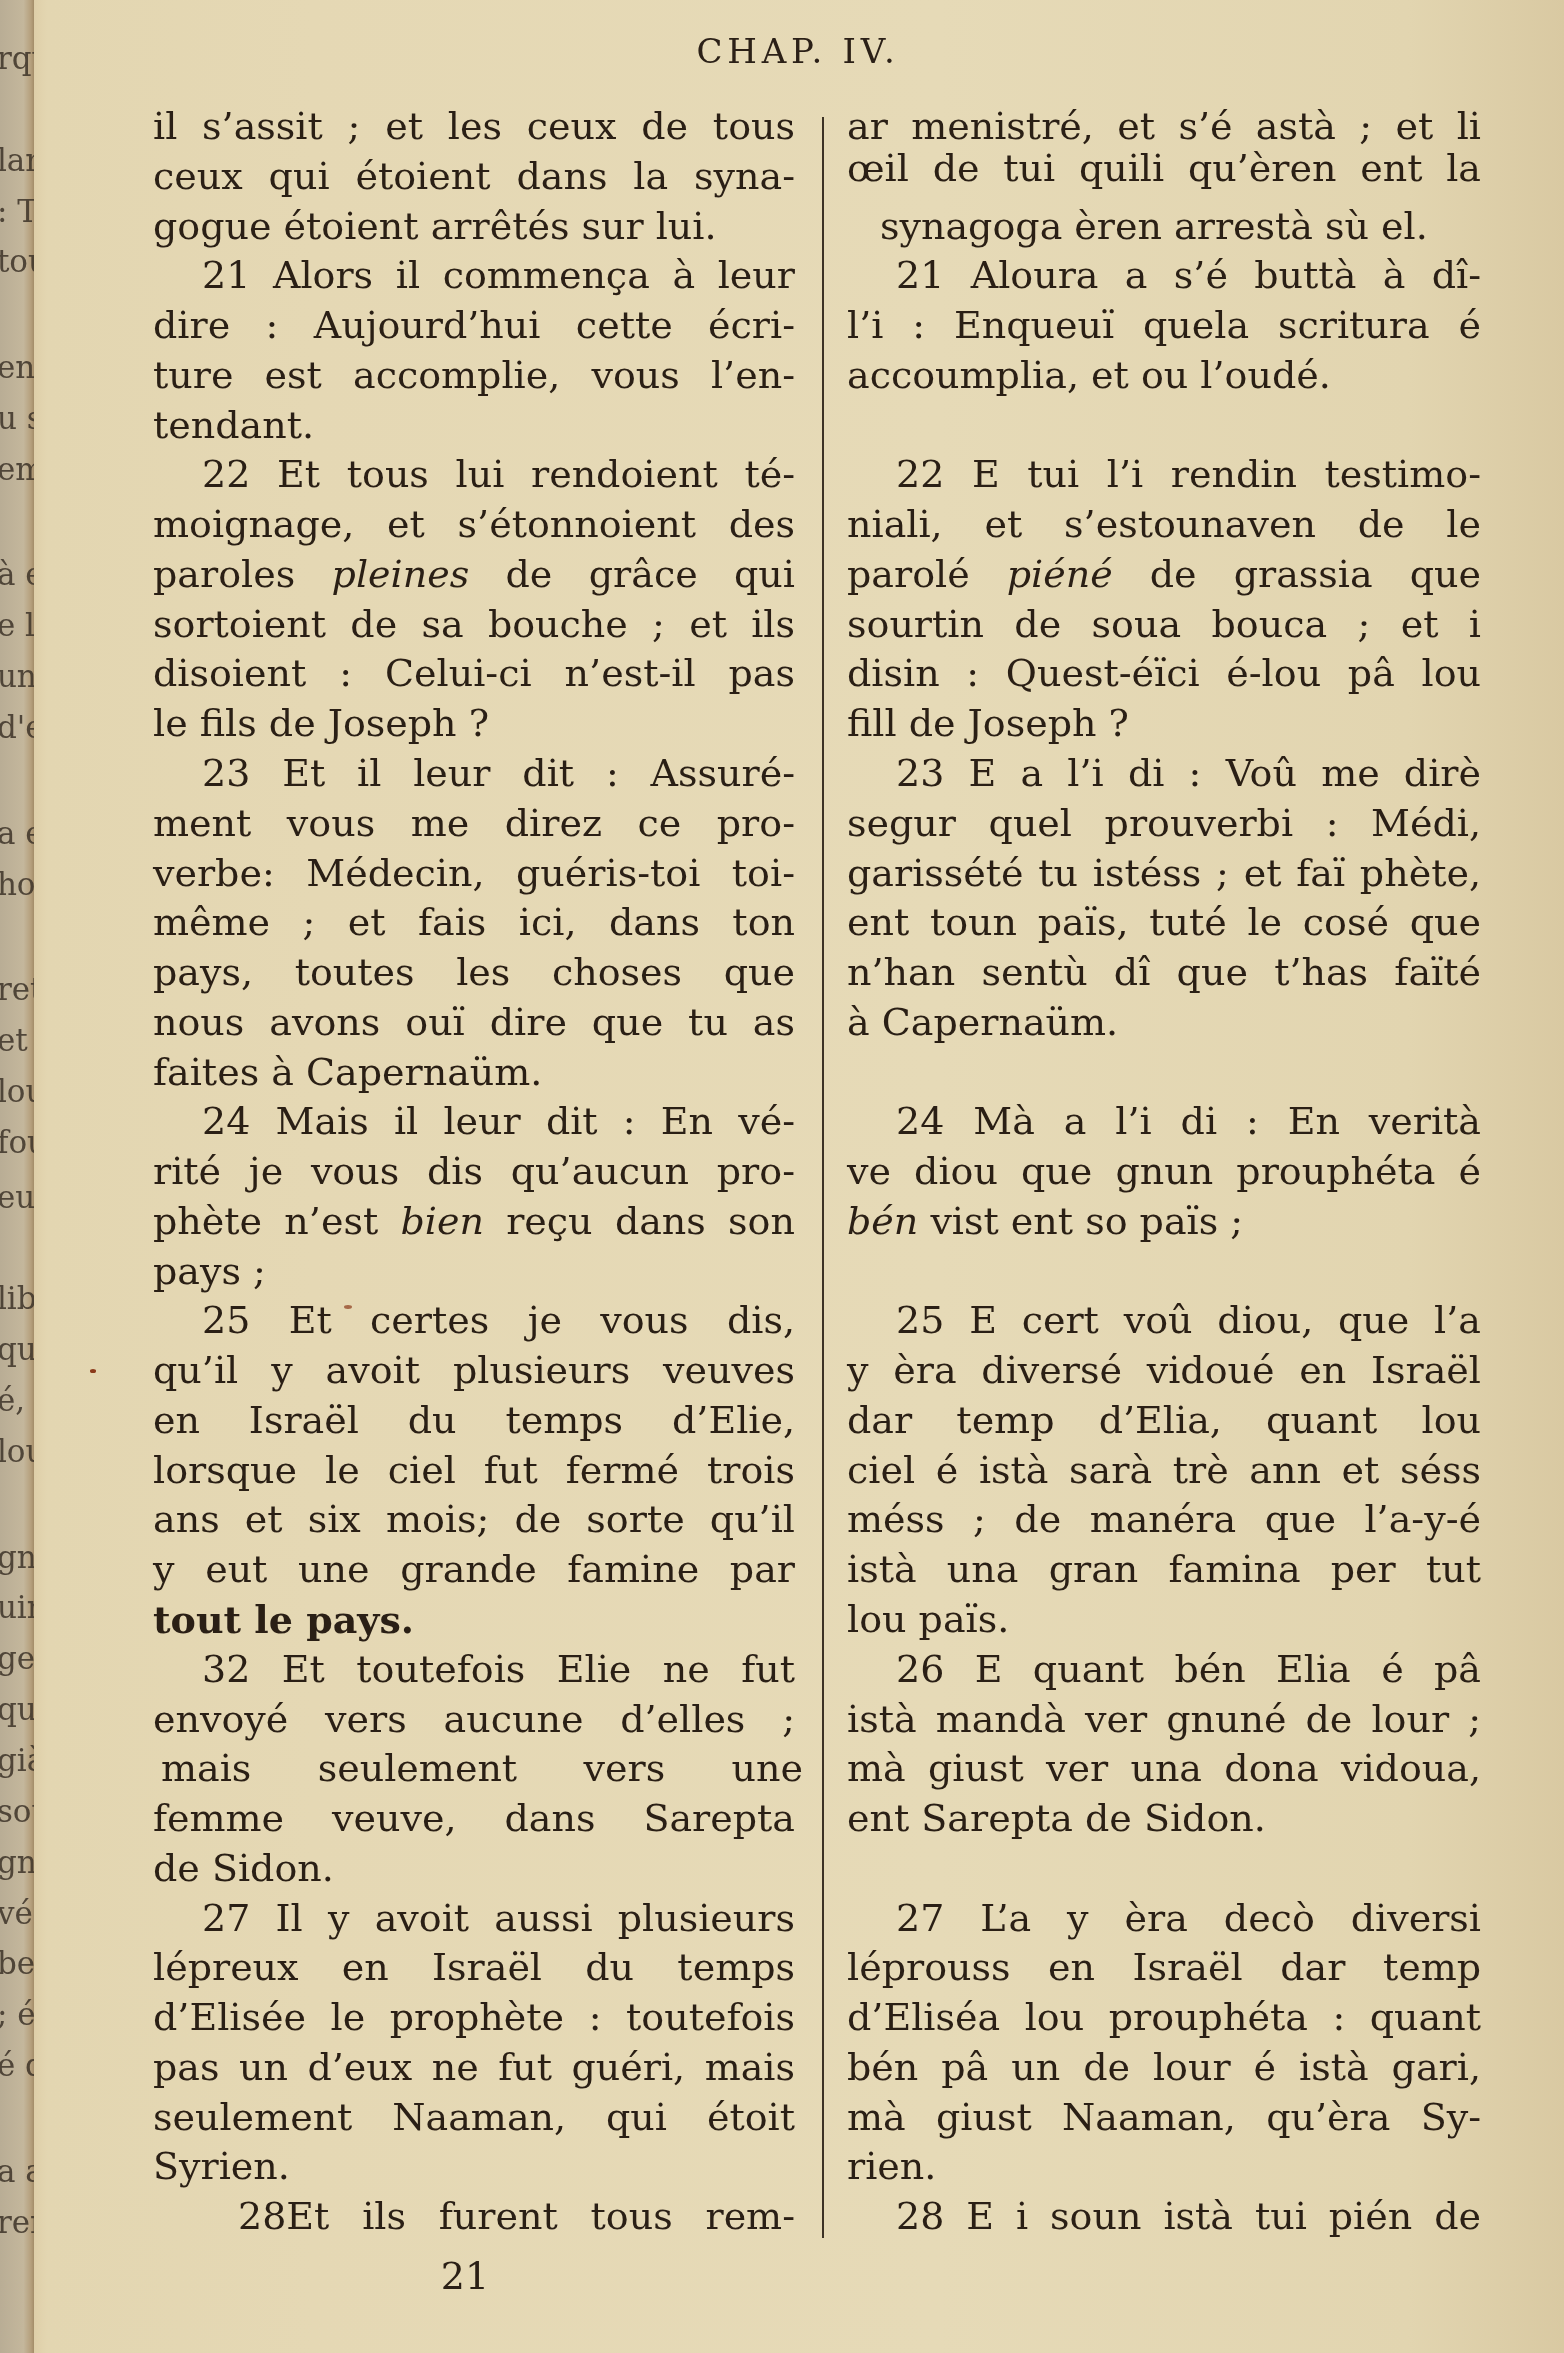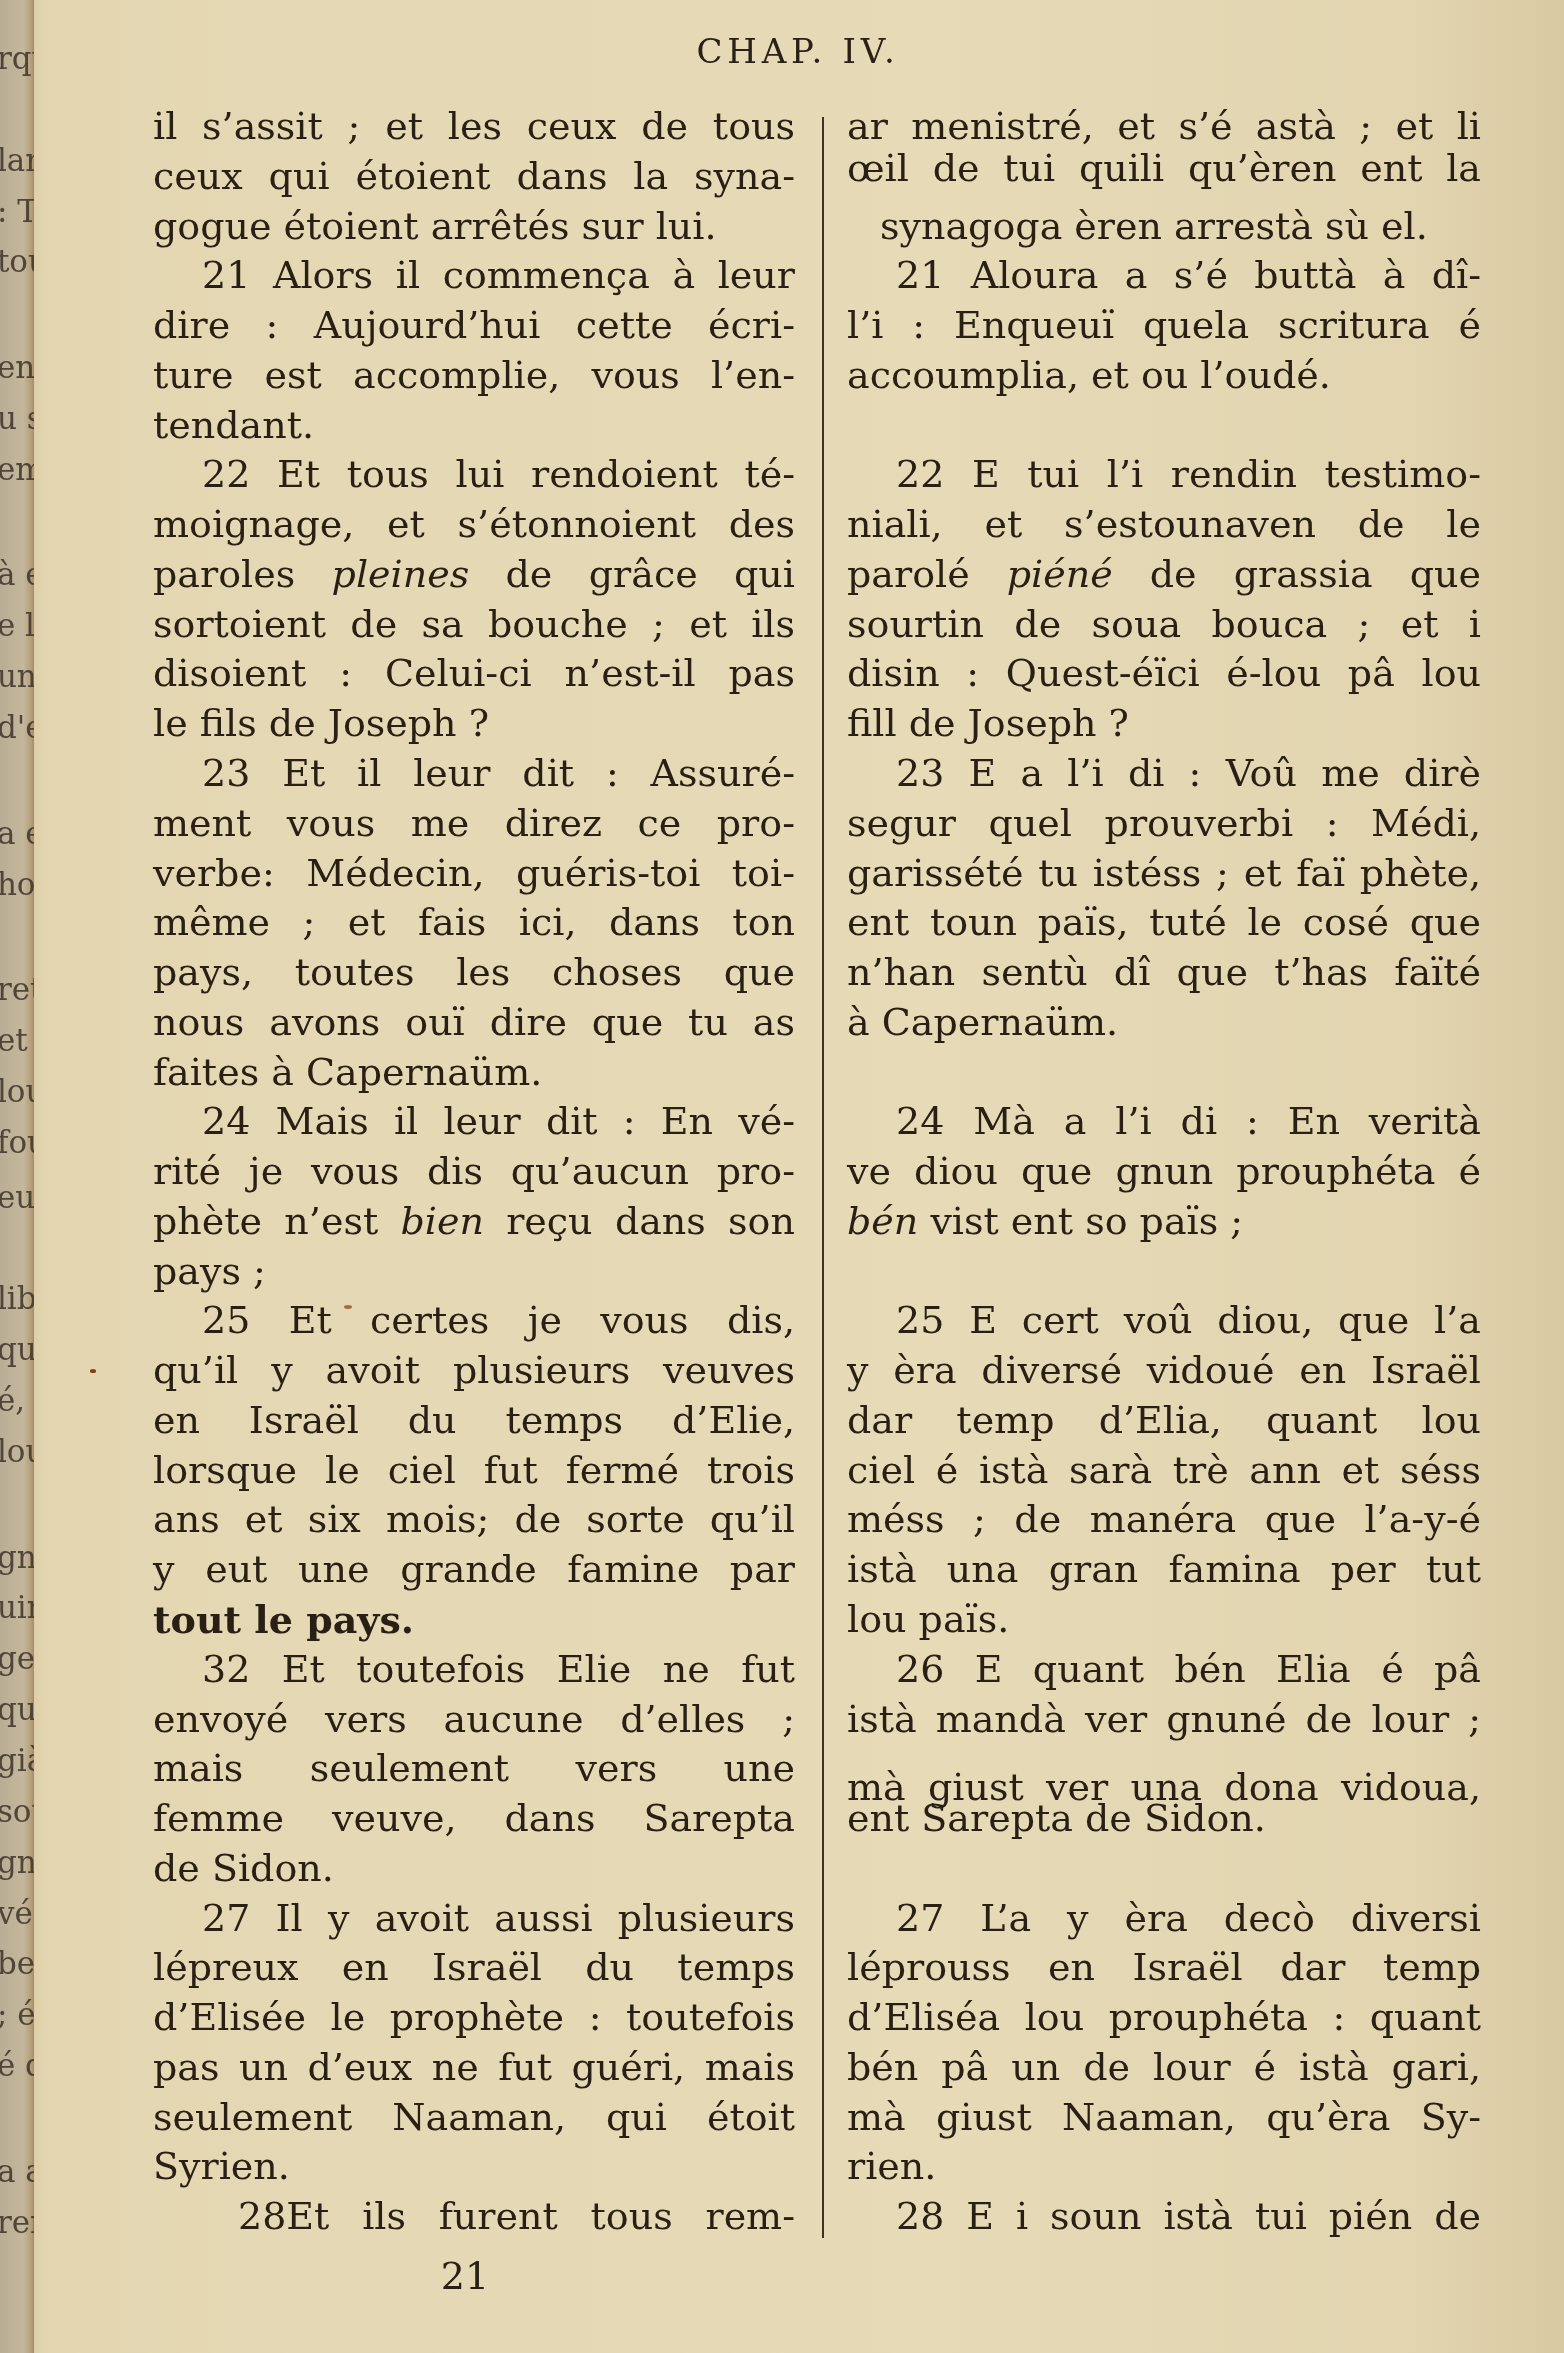--- a/index.html
+++ b/index.html
@@ -120,21 +120,21 @@
     <div class="line last" style="top: 1145px;"><span>pays ;</span></div>
     <div class="line indent" style="top: 1194px;"><span>25  Et  certes  je  vous  dis,</span></div>
     <div class="line" style="top: 1244px;"><span>qu’il  y  avoit  plusieurs  veuves</span></div>
     <div class="line" style="top: 1294px;"><span>en  Israël   du   temps   d’Elie,</span></div>
     <div class="line" style="top: 1344px;"><span>lorsque le ciel fut  fermé trois</span></div>
     <div class="line" style="top: 1393px;"><span>ans et six mois;  de sorte qu’il</span></div>
     <div class="line" style="top: 1443px;"><span>y  eut  une  grande  famine  par</span></div>
     <div class="line last" style="top: 1493px; font-weight: bold;"><span>tout le pays.</span></div>
     <div class="line indent" style="top: 1543px;"><span>32  Et  toutefois  Elie  ne  fut</span></div>
     <div class="line" style="top: 1593px;"><span>envoyé  vers  aucune  d’elles ;</span></div>
-    <div class="line" style="top: 1642px;"><span>mais   seulement   vers   une</span></div>
+    <div class="line" style="top: 1642px; margin-left: 8px;"><span>mais   seulement   vers   une</span></div>
     <div class="line" style="top: 1692px;"><span>femme  veuve,  dans  Sarepta</span></div>
     <div class="line last" style="top: 1742px;"><span>de  Sidon.</span></div>
     <div class="line indent" style="top: 1792px;"><span>27  Il y avoit aussi plusieurs</span></div>
     <div class="line" style="top: 1841px;"><span>lépreux  en  Israël  du  temps</span></div>
     <div class="line" style="top: 1891px;"><span>d’Elisée le prophète :  toutefois</span></div>
     <div class="line" style="top: 1941px;"><span>pas un d’eux ne fut guéri, mais</span></div>
     <div class="line" style="top: 1991px;"><span>seulement  Naaman,  qui  étoit</span></div>
     <div class="line last" style="top: 2040px;"><span>Syrien.</span></div>
     <div class="line indent" style="top: 2090px; padding-left: 85px;"><span>28Et  ils  furent  tous  rem-</span></div>
   </div>
@@ -166,21 +166,21 @@
     <div class="line" style="top: 1145px;"></div>
     <div class="line indent" style="top: 1194px;"><span>25  E cert voû diou, que l’a</span></div>
     <div class="line" style="top: 1244px;"><span>y èra diversé vidoué  en  Israël</span></div>
     <div class="line" style="top: 1294px;"><span>dar   temp   d’Elia,   quant   lou</span></div>
     <div class="line" style="top: 1344px;"><span>ciel é istà sarà trè ann  et  séss</span></div>
     <div class="line" style="top: 1393px;"><span>méss ;  de  manéra  que  l’a-y-é</span></div>
     <div class="line" style="top: 1443px;"><span>istà  una  gran  famina  per  tut</span></div>
     <div class="line last" style="top: 1493px;"><span>lou païs.</span></div>
     <div class="line indent" style="top: 1543px;"><span>26  E  quant  bén  Elia  é  pâ</span></div>
     <div class="line" style="top: 1593px;"><span>istà mandà ver gnuné de lour ;</span></div>
-    <div class="line" style="top: 1642px; margin-top: 19px;"><span>mà giust ver una dona vidoua,</span></div>
+    <div class="line" style="top: 1642px;"><span>mà giust ver una dona vidoua,</span></div>
     <div class="line last" style="top: 1692px;"><span>ent Sarepta de Sidon.</span></div>
     <div class="line" style="top: 1742px;"></div>
     <div class="line indent" style="top: 1792px;"><span>27  L’a   y   èra  decò  diversi</span></div>
     <div class="line" style="top: 1841px;"><span>léprouss  en  Israël  dar  temp</span></div>
     <div class="line" style="top: 1891px;"><span>d’Eliséa lou prouphéta :  quant</span></div>
     <div class="line" style="top: 1941px;"><span>bén  pâ  un  de  lour  é  istà  gari,</span></div>
     <div class="line" style="top: 1991px;"><span>mà giust  Naaman,  qu’èra  Sy-</span></div>
     <div class="line last" style="top: 2040px;"><span>rien.</span></div>
     <div class="line indent" style="top: 2090px;"><span>28  E  i  soun  istà  tui  pién  de</span></div>
   </div>

